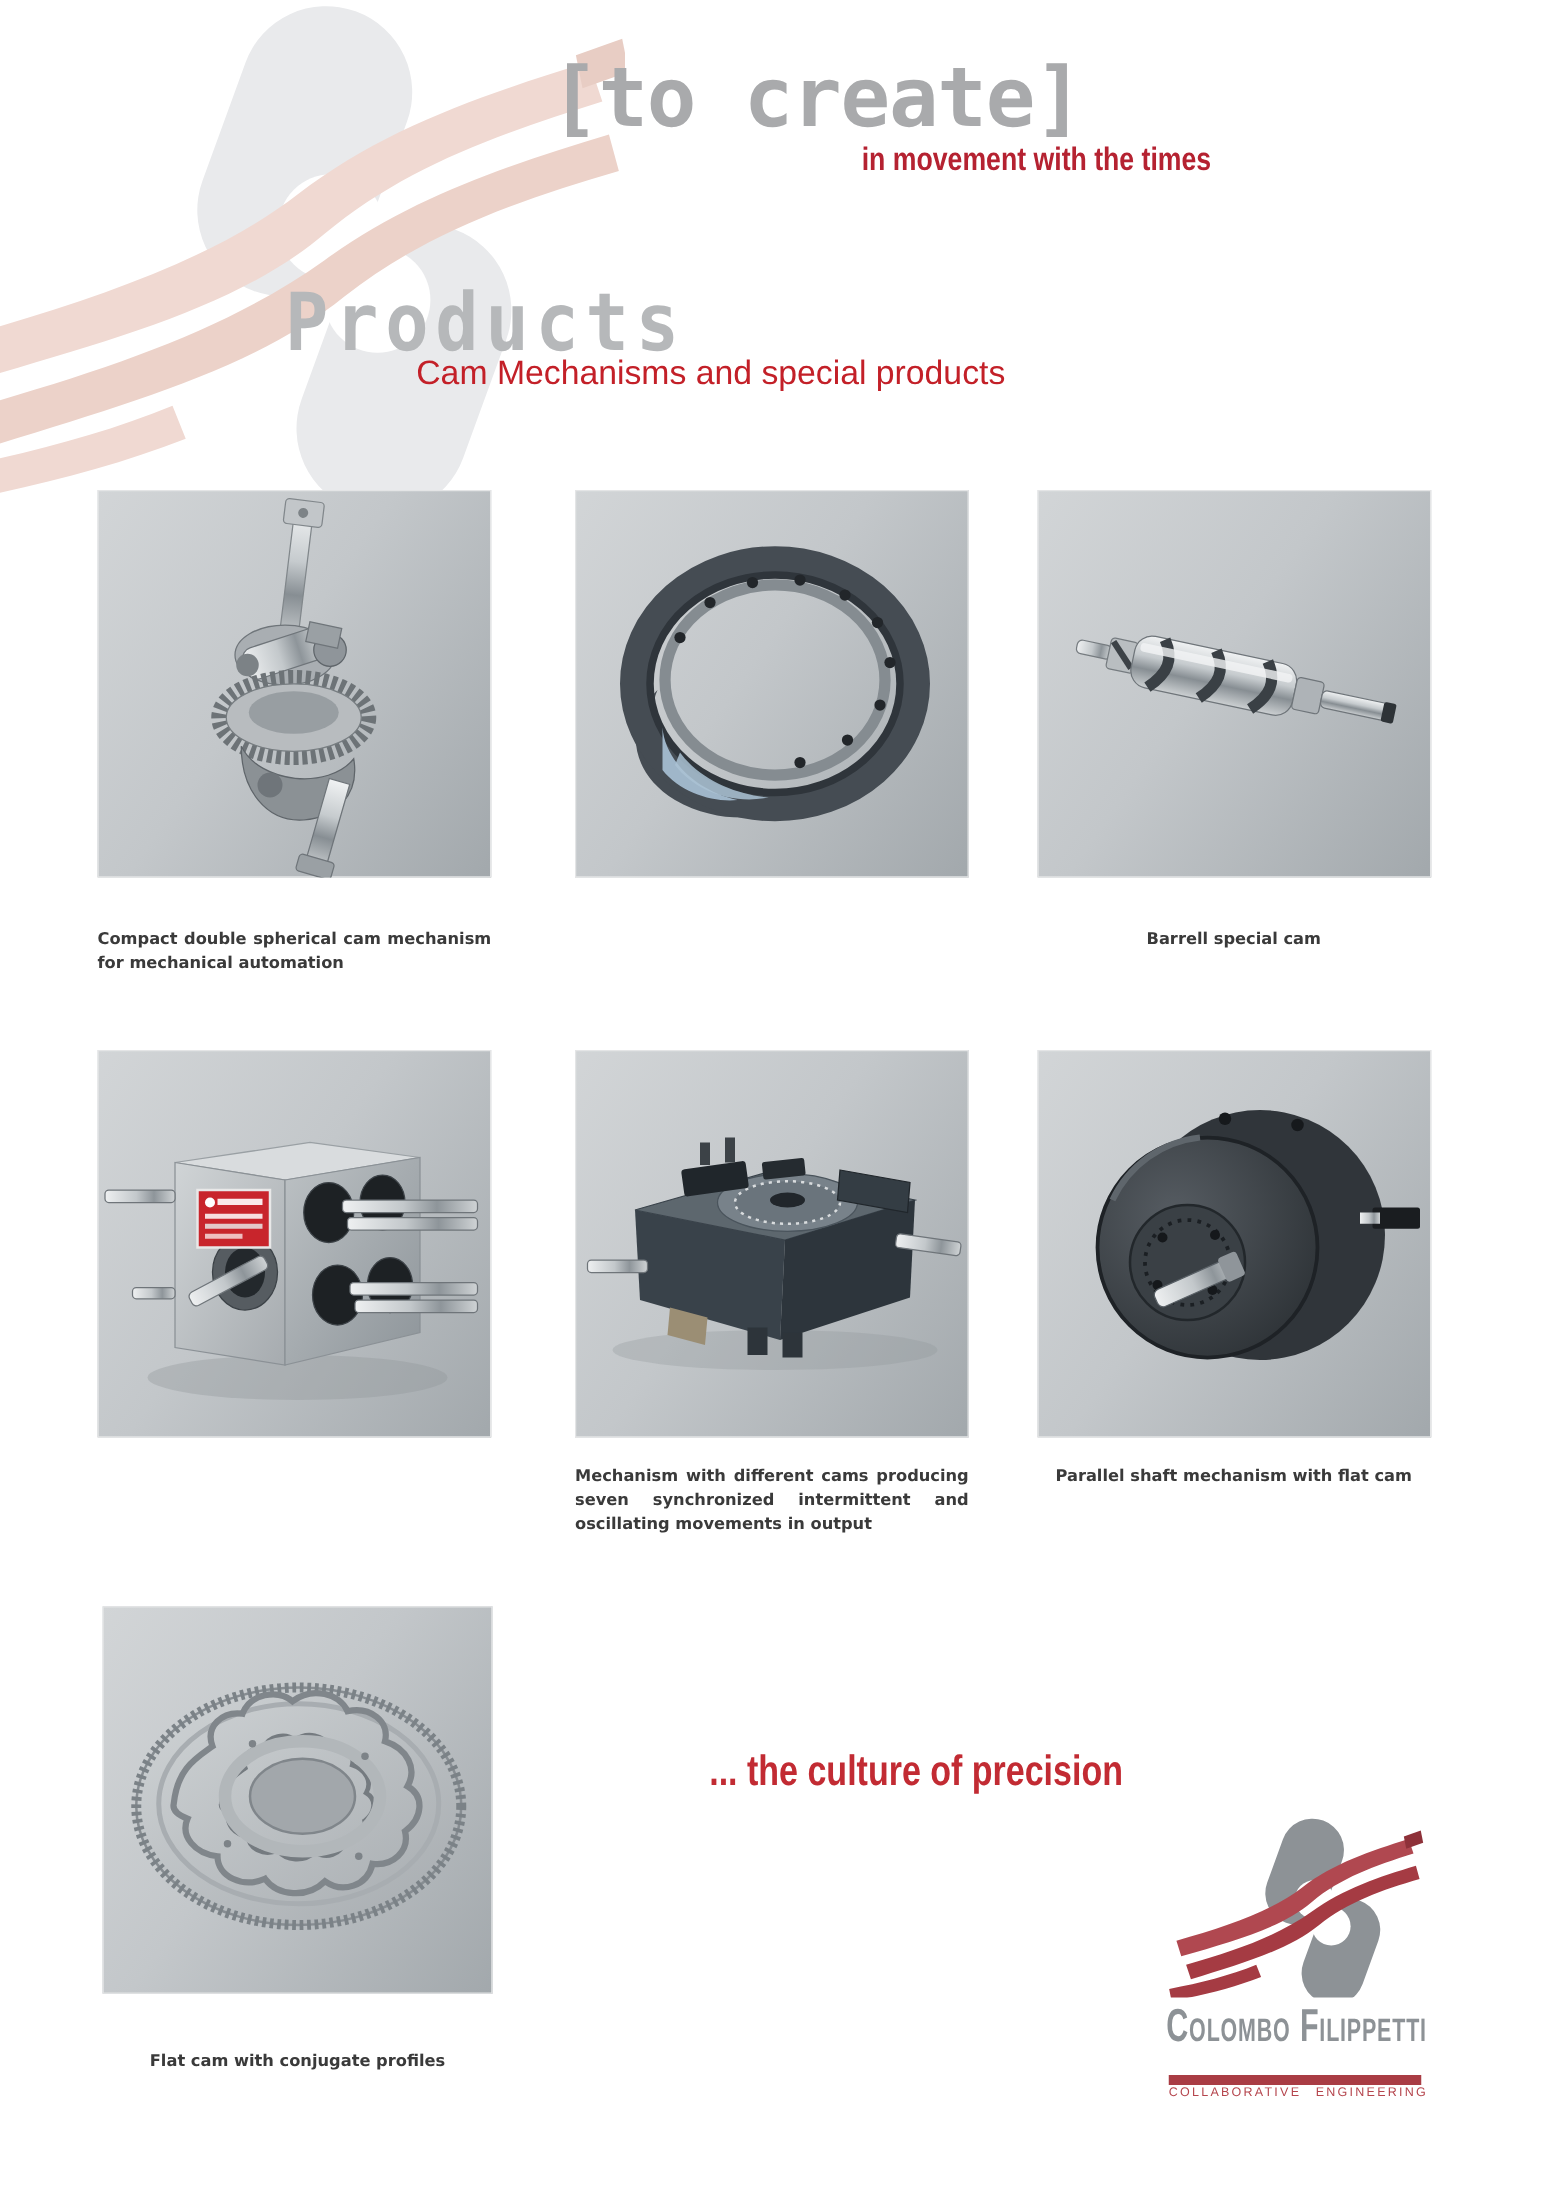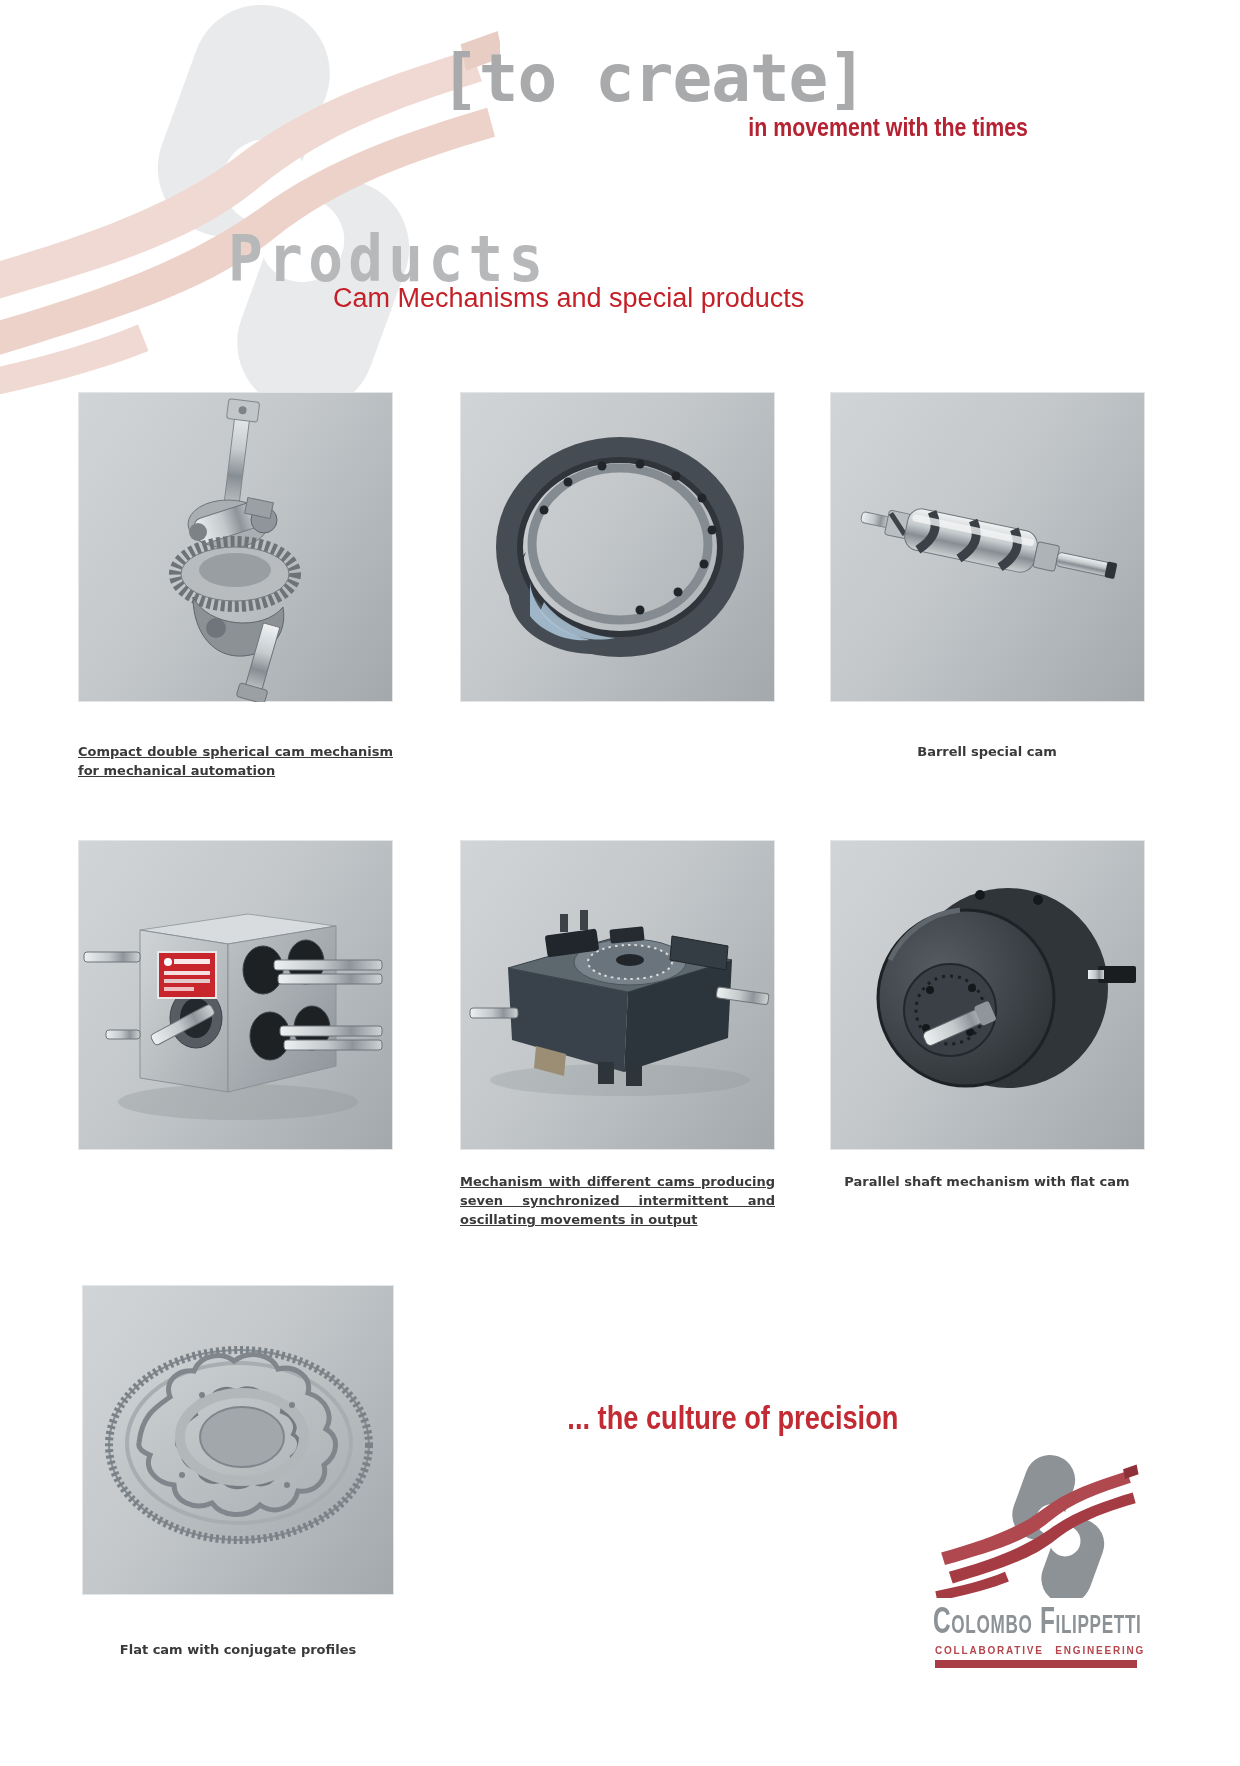--- a/index.html
+++ b/index.html
@@ -15,21 +15,21 @@
   
   .slogan{
     font-family:"DejaVu Sans Mono", monospace;
     font-weight:bold;
     font-size:66px;
     color:#a9aaac;
     text-align:left;
     letter-spacing:-1px;
     white-space:nowrap;
   }
-  .tagline-wrap{text-align:right;}
+  .tagline-wrap{text-align:left;}
   .tagline{
     display:inline-block;
     font-weight:bold;
     font-size:26px;
     color:#b52231;
     transform:scaleX(0.82);
     transform-origin:100% 50%;
     white-space:nowrap;
   }
   .products-title{
@@ -61,21 +61,21 @@
   
   .caption{
     position:absolute;
     margin:0;
     font-family:"DejaVu Sans", sans-serif;
     font-weight:bold;
     font-size:13px;
     line-height:19px;
     color:#3a3a3a;
   }
-  .caption.j{text-align:justify;text-decoration:underline;}
+  .caption.j{text-align:justify;}
   .caption.c{text-align:center;}
 
   
   .culture-wrap{text-align:right;}
   .culture{
     display:inline-block;
     font-weight:bold;
     font-size:34px;
     color:#c22b33;
     transform:scaleX(0.8);
@@ -87,26 +87,27 @@
     font-size:37px;
     font-variant:small-caps;
     color:#8d9296;
     letter-spacing:1px;
     transform:scaleX(0.66);
     transform-origin:0 50%;
     white-space:nowrap;
   }
   .brand-sub{
     font-size:10px;
-    font-weight:bold;
+    font-weight:normal;
     letter-spacing:1.8px;
     word-spacing:7px;
     color:#b5454d;
     text-transform:uppercase;
     white-space:nowrap;
+    margin-top:24px;
   }
   .brand-bar{
     background:#a93c44;
     width:202px;height:8px;
   }
 </style>
 </head>
 <body>
 
 <svg width="0" height="0" style="position:absolute" aria-hidden="true">

